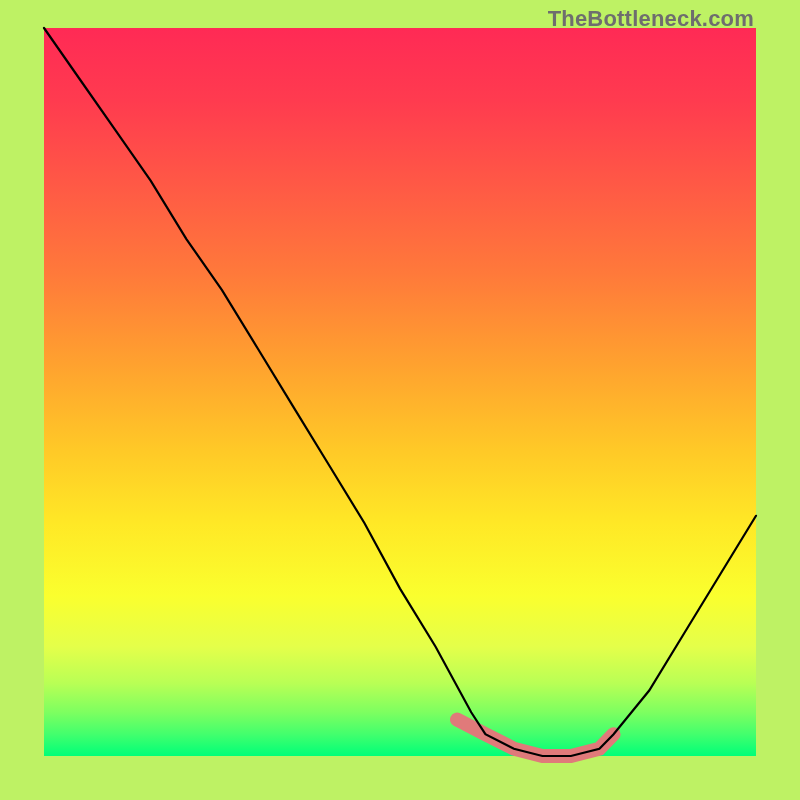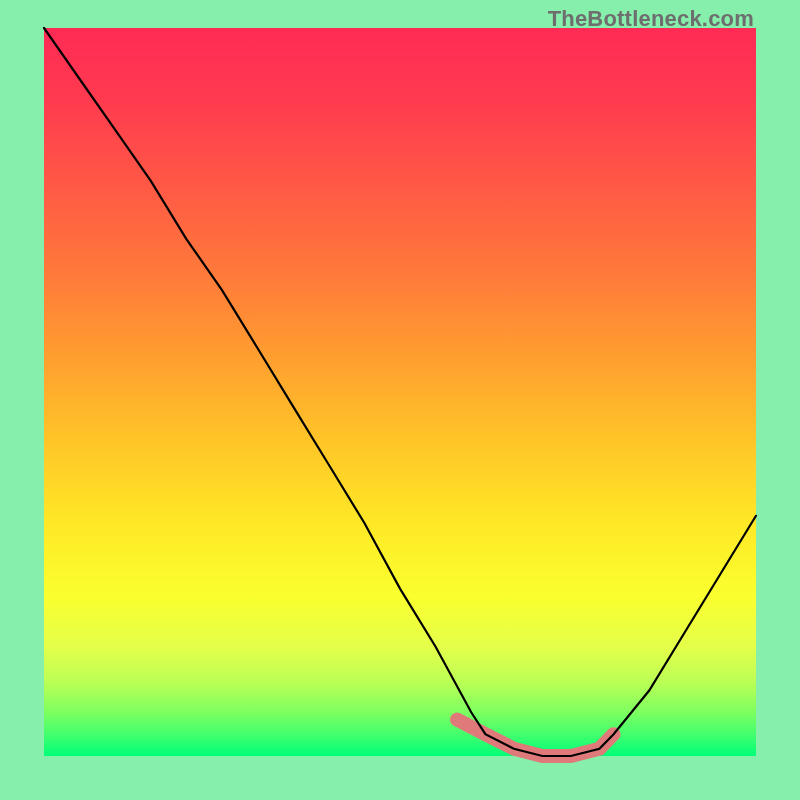--- a/index.html
+++ b/index.html
@@ -8,21 +8,21 @@
     width: 800px;
     height: 800px;
     background: #000000;
     overflow: hidden;
     font-family: Arial, Helvetica, sans-serif;
   }
   .frame {
     position: relative;
     width: 800px;
     height: 800px;
-    background: #86efac;
+    background: #bef264;
   }
   .plot-area {
     
     position: absolute;
     left: 44px;
     top: 28px;
     width: 712px;
     height: 728px;
     
     background: linear-gradient(

